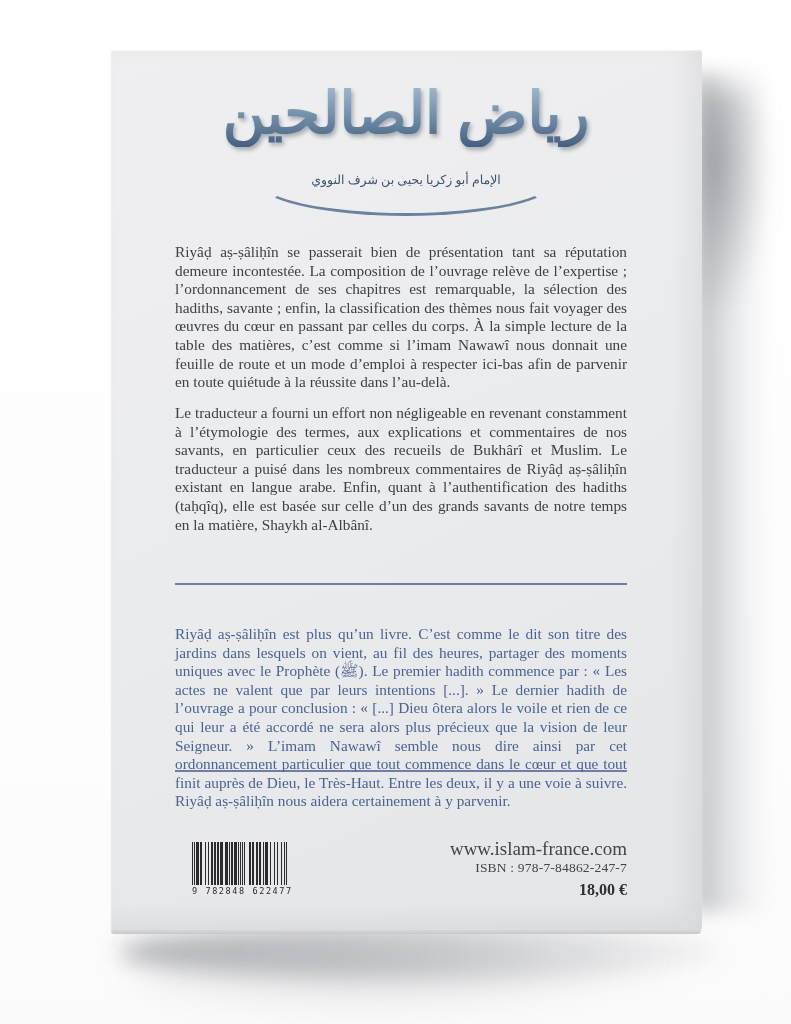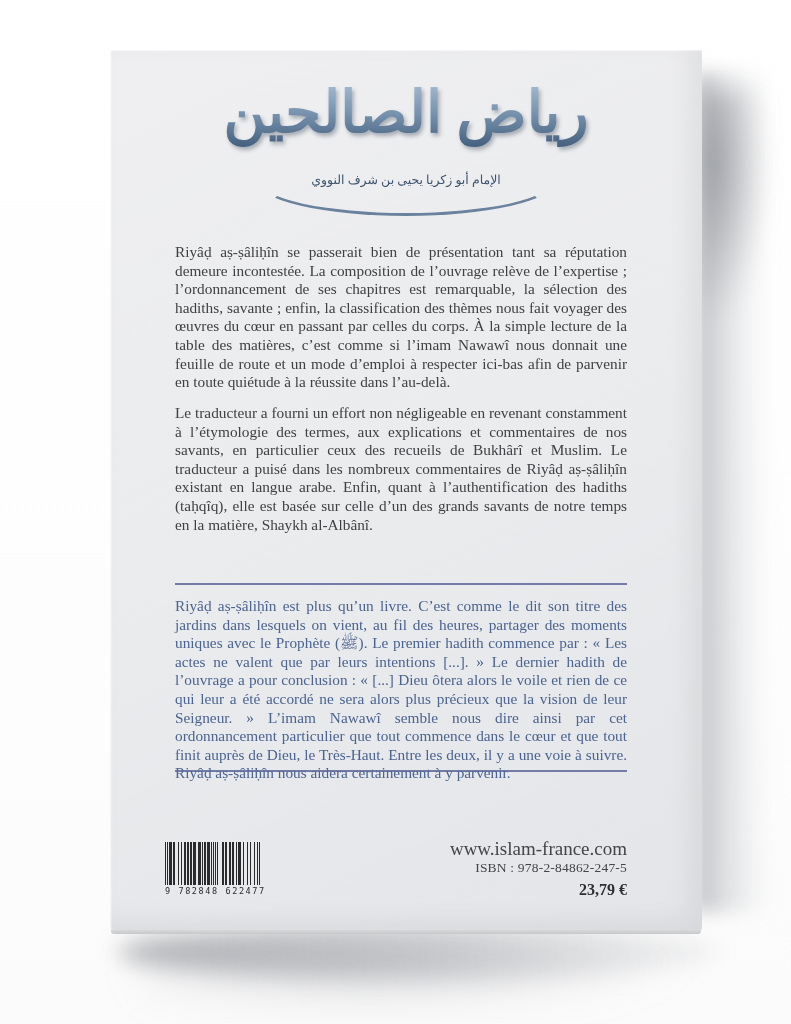--- a/index.html
+++ b/index.html
@@ -25,39 +25,39 @@
   .book{position:absolute;left:110px;top:50px;width:592px;height:880px;border-radius:2px;
     background:linear-gradient(155deg,#efeff1 0%,#ebecee 45%,#e4e5e8 100%);
     box-shadow:inset 2px 0 2px -1px rgba(255,255,255,.9),
                inset -12px -8px 26px rgba(0,0,0,.06),
                inset 0 2px 2px -1px rgba(255,255,255,.8);}
   .book::after{content:"";position:absolute;left:1px;right:1px;bottom:-4px;height:4px;
     background:linear-gradient(#d7d8da,#c7c8cb);border-radius:0 0 3px 3px;}
 
   
   .title-block{position:absolute;left:0;right:0;top:30px;text-align:center;direction:rtl;}
-  .title-ar{display:inline-block;font-family:Liberation Serif, serif;font-size:58px;font-weight:bold;line-height:1.15;
+  .title-ar{display:inline-block;font-family:Liberation Sans, sans-serif;font-size:58px;font-weight:bold;line-height:1.15;
     background:linear-gradient(180deg,#a9bed3 0%,#7c97b2 45%,#44607e 100%);
     -webkit-background-clip:text;background-clip:text;color:transparent;
     filter:drop-shadow(2px 3px 2px rgba(30,45,65,.35));}
   .title-swash{position:absolute;left:50%;top:96px;transform:translateX(-50%);
     width:292px;height:64px;border:3px solid transparent;
     border-bottom:3px solid #54708f;border-radius:50%;opacity:.85;}
   .subtitle-ar{position:absolute;left:0;right:0;top:122px;text-align:center;direction:rtl;
     font-family:Liberation Serif, serif;font-size:12.5px;color:#3e5570;letter-spacing:0;}
 
   
   .col{position:absolute;left:65px;width:452px;}
   .para{font-size:15.3px;line-height:18.6px;text-align:justify;color:var(--text-dark,#3f4043);}
   .para .it{}
-  .para-blue{color:var(--text-blue,#4a6391);}
+  .para-blue{color:var(--text-blue,#4a6391);margin-top:28px;}
   .rule{position:absolute;left:65px;width:452px;height:2px;background:var(--divider-blue,#5d689a);opacity:.85;}
 
   
-  .barcode{position:absolute;left:55px;top:792px;width:95px;}
+  .barcode{position:absolute;left:82px;top:792px;width:95px;}
   .barcode-bars{position:relative;height:43px;}
   .barcode-bars i{position:absolute;top:0;width:1px;height:100%;background:#2b2b2e;}
   .barcode-digits{margin-top:1px;text-align:center;font-family:"DejaVu Sans Mono",monospace;
     font-size:8.5px;letter-spacing:1.6px;color:#2b2b2e;white-space:nowrap;}
 
   .pubinfo{position:absolute;right:75px;top:789px;text-align:right;color:#434447;}
   .pubinfo .site{font-size:19px;line-height:19px;}
   .pubinfo .isbn{font-size:13.5px;line-height:19px;letter-spacing:.2px;}
   .pubinfo .price{font-size:16px;font-weight:bold;margin-top:4px;color:#2e2f32;}
 </style>
@@ -138,18 +138,18 @@
           <i style="left:85px"></i>
           <i style="left:89px"></i>
           <i style="left:92px"></i>
           <i style="left:94px"></i>
         </div>
       <div class="barcode-digits">9 782848 622477</div>
     </div>
 
     <div class="pubinfo">
       <div class="site">www.islam-france.com</div>
-      <div class="isbn">ISBN : 978-2-84862-247-5</div>
-      <div class="price">23,79 €</div>
+      <div class="isbn">ISBN : 978-7-84862-247-7</div>
+      <div class="price">18,00 €</div>
     </div>
 
   </div>
 </div>
 
 </body></html>

